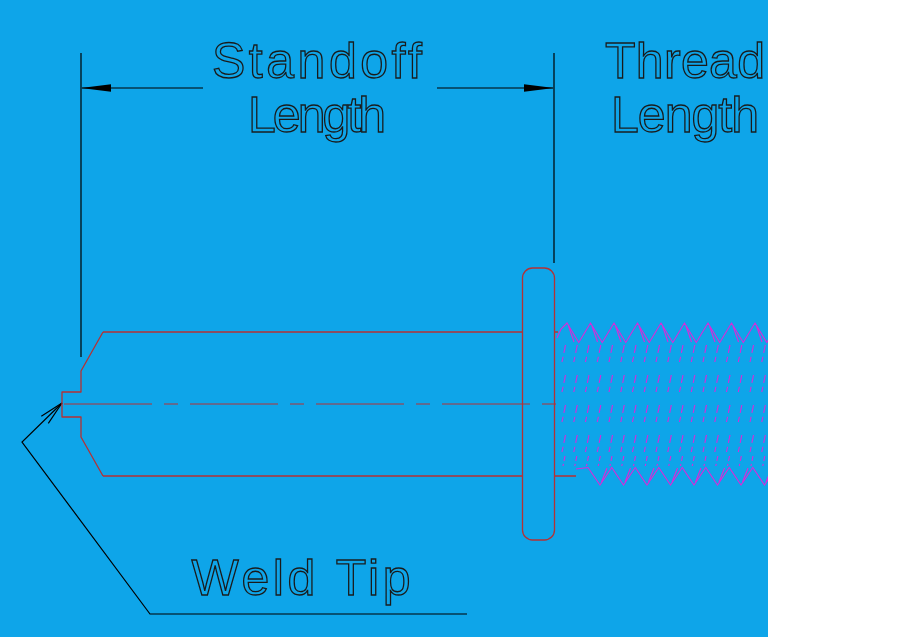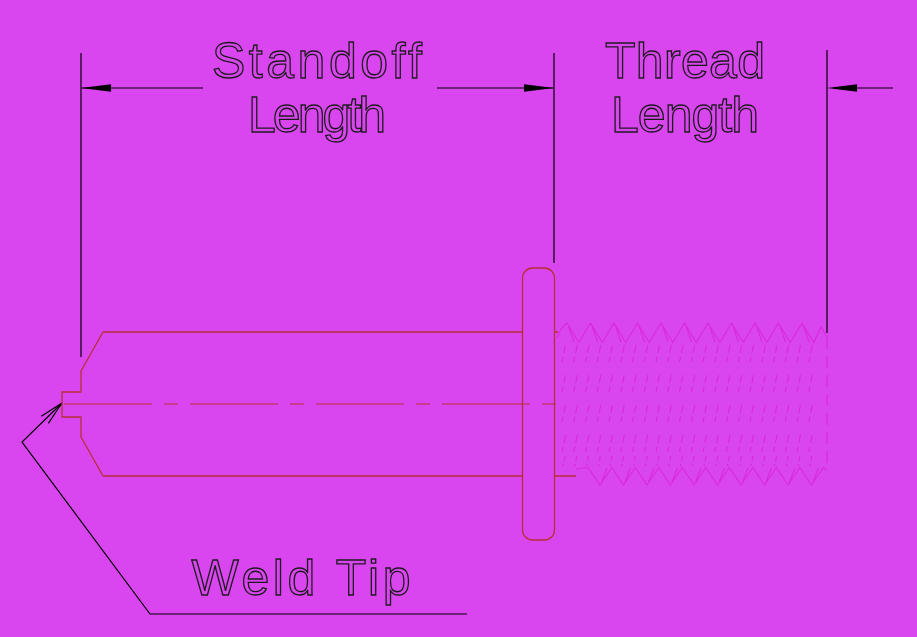--- a/index.html
+++ b/index.html
@@ -1,24 +1,24 @@
 <!DOCTYPE html>
 <html><head>
 <meta charset="utf-8">
 <style>
   html, body {
     margin: 0;
     padding: 0;
     background: #ffffff;
   }
   .canvas-wrap {
-    width: 917px;
+    width: 768px;
     height: 637px;
     position: relative;
-    background: #d946ef;
+    background: #0ea5e9;
     overflow: hidden;
   }
   svg { display: block; }
   .cad-text {
     font-family: "Liberation Sans", sans-serif;
     font-size: 50px;
     fill: none;
     stroke-width: 1.3px;
     letter-spacing: 2px;
   }

